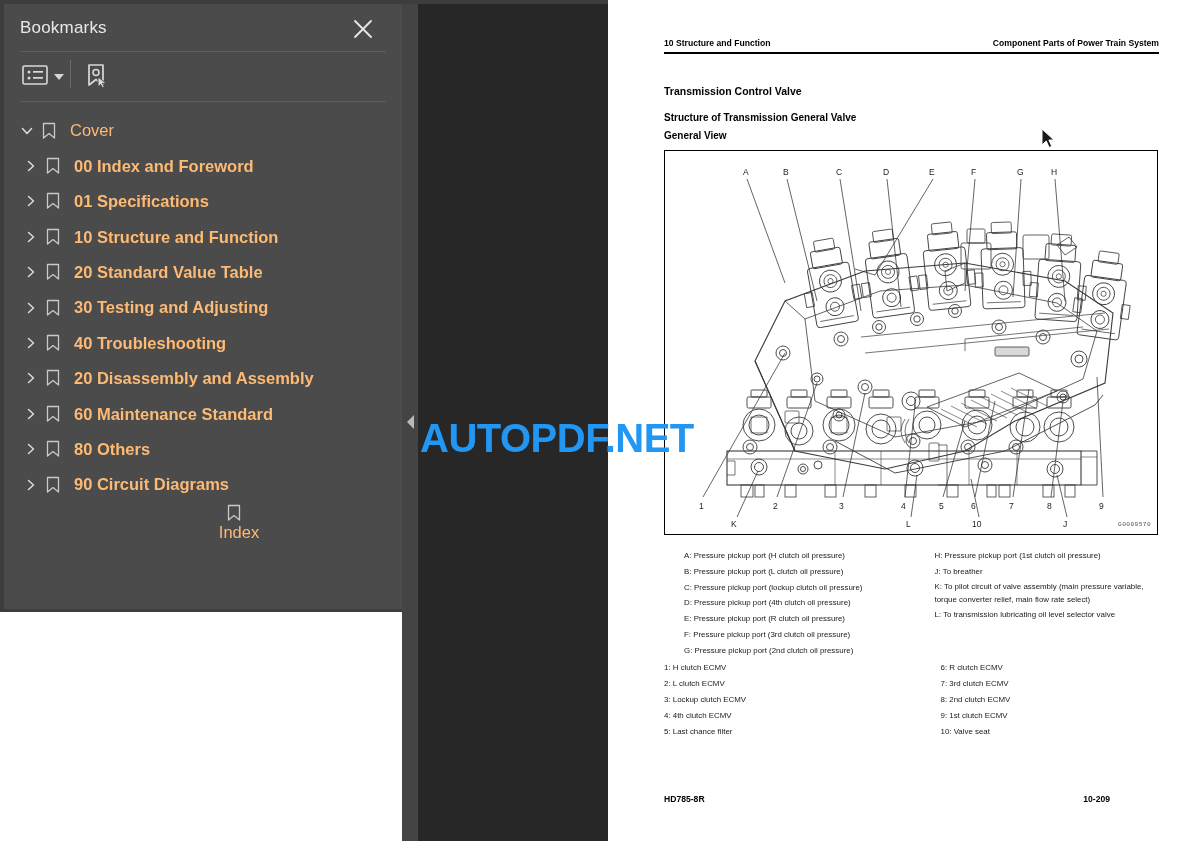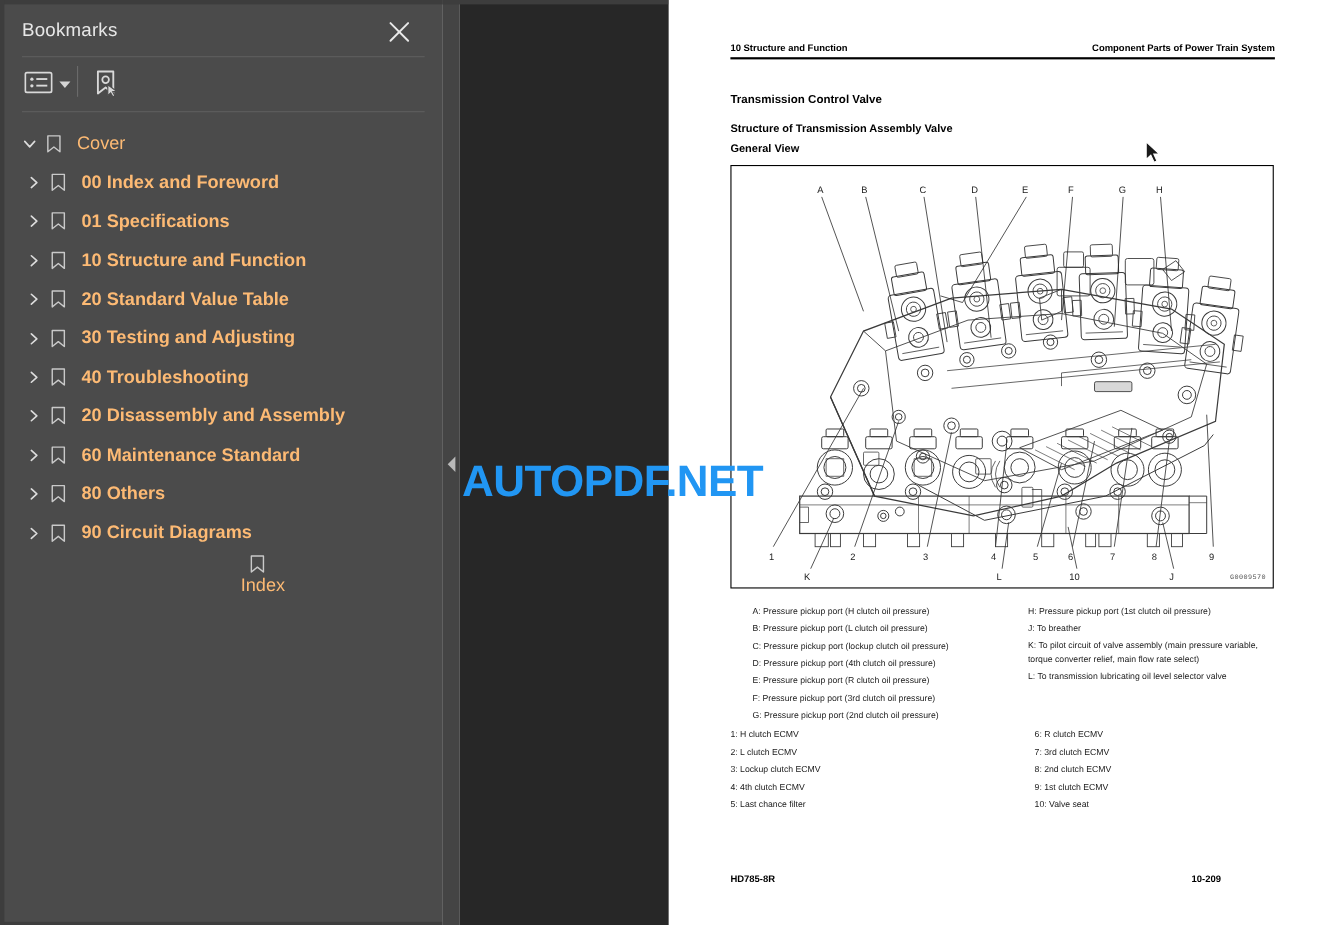--- a/index.html
+++ b/index.html
@@ -11,21 +11,21 @@
   }
   #app {
     position: relative;
     width: 1200px; height: 841px;
     background: #ffffff;
   }
 
   
   .sidebar {
     position: absolute; left: 0; top: 0;
-    width: 402px; height: 841px;
+    width: 402px; height: 612px;
     background: #4b4b4b;
     box-sizing: border-box;
     border-top: 4px solid #3d3d3d;
     border-left: 4px solid #3d3d3d;
     border-bottom: 3px solid #3d3d3d;
   }
   .sidebar-header {
     position: relative;
     height: 48px;
   }
@@ -432,21 +432,21 @@
 
   <div class="page">
 
     <div class="pg-head">
       <span>10 Structure and Function</span>
       <span>Component Parts of Power Train System</span>
     </div>
     <div class="pg-head-rule"></div>
 
     <div class="pg-h1">Transmission Control Valve</div>
-    <div class="pg-h2">Structure of Transmission Assembly Valve</div>
+    <div class="pg-h2">Structure of Transmission General Valve</div>
     <div class="pg-h3">General View</div>
 
     <div class="fig-box">
       <svg class="fig-svg" width="492" height="383" viewBox="0 0 492 383">
         <defs>
           <g id="ecmv">
             <rect x="0" y="0" width="26" height="18" rx="2" fill="none" stroke="#333" stroke-width="0.8"></rect>
             <rect x="4" y="-8" width="18" height="9" rx="1.5" fill="none" stroke="#333" stroke-width="0.8"></rect>
             <circle cx="13" cy="9" r="6.5" fill="none" stroke="#333" stroke-width="0.8"></circle>
             <circle cx="13" cy="9" r="3.2" fill="none" stroke="#333" stroke-width="0.7"></circle>

